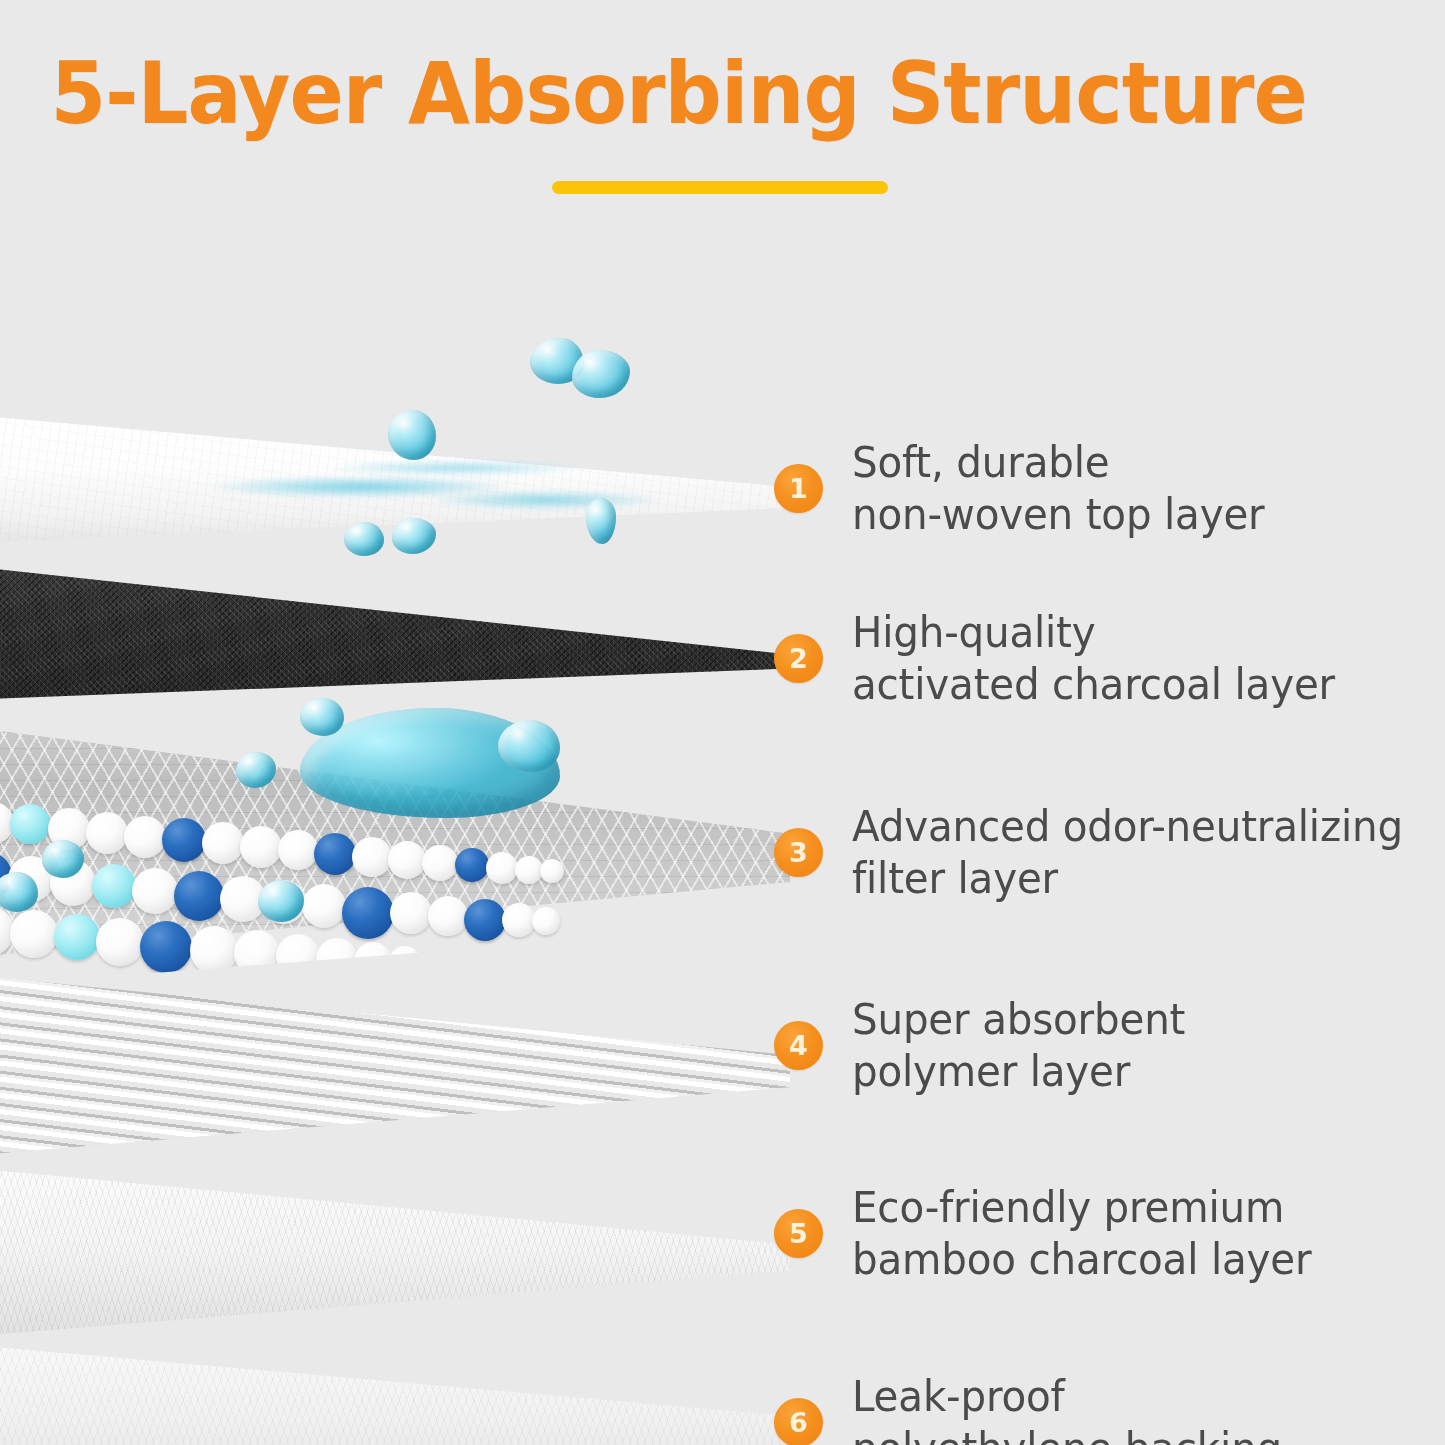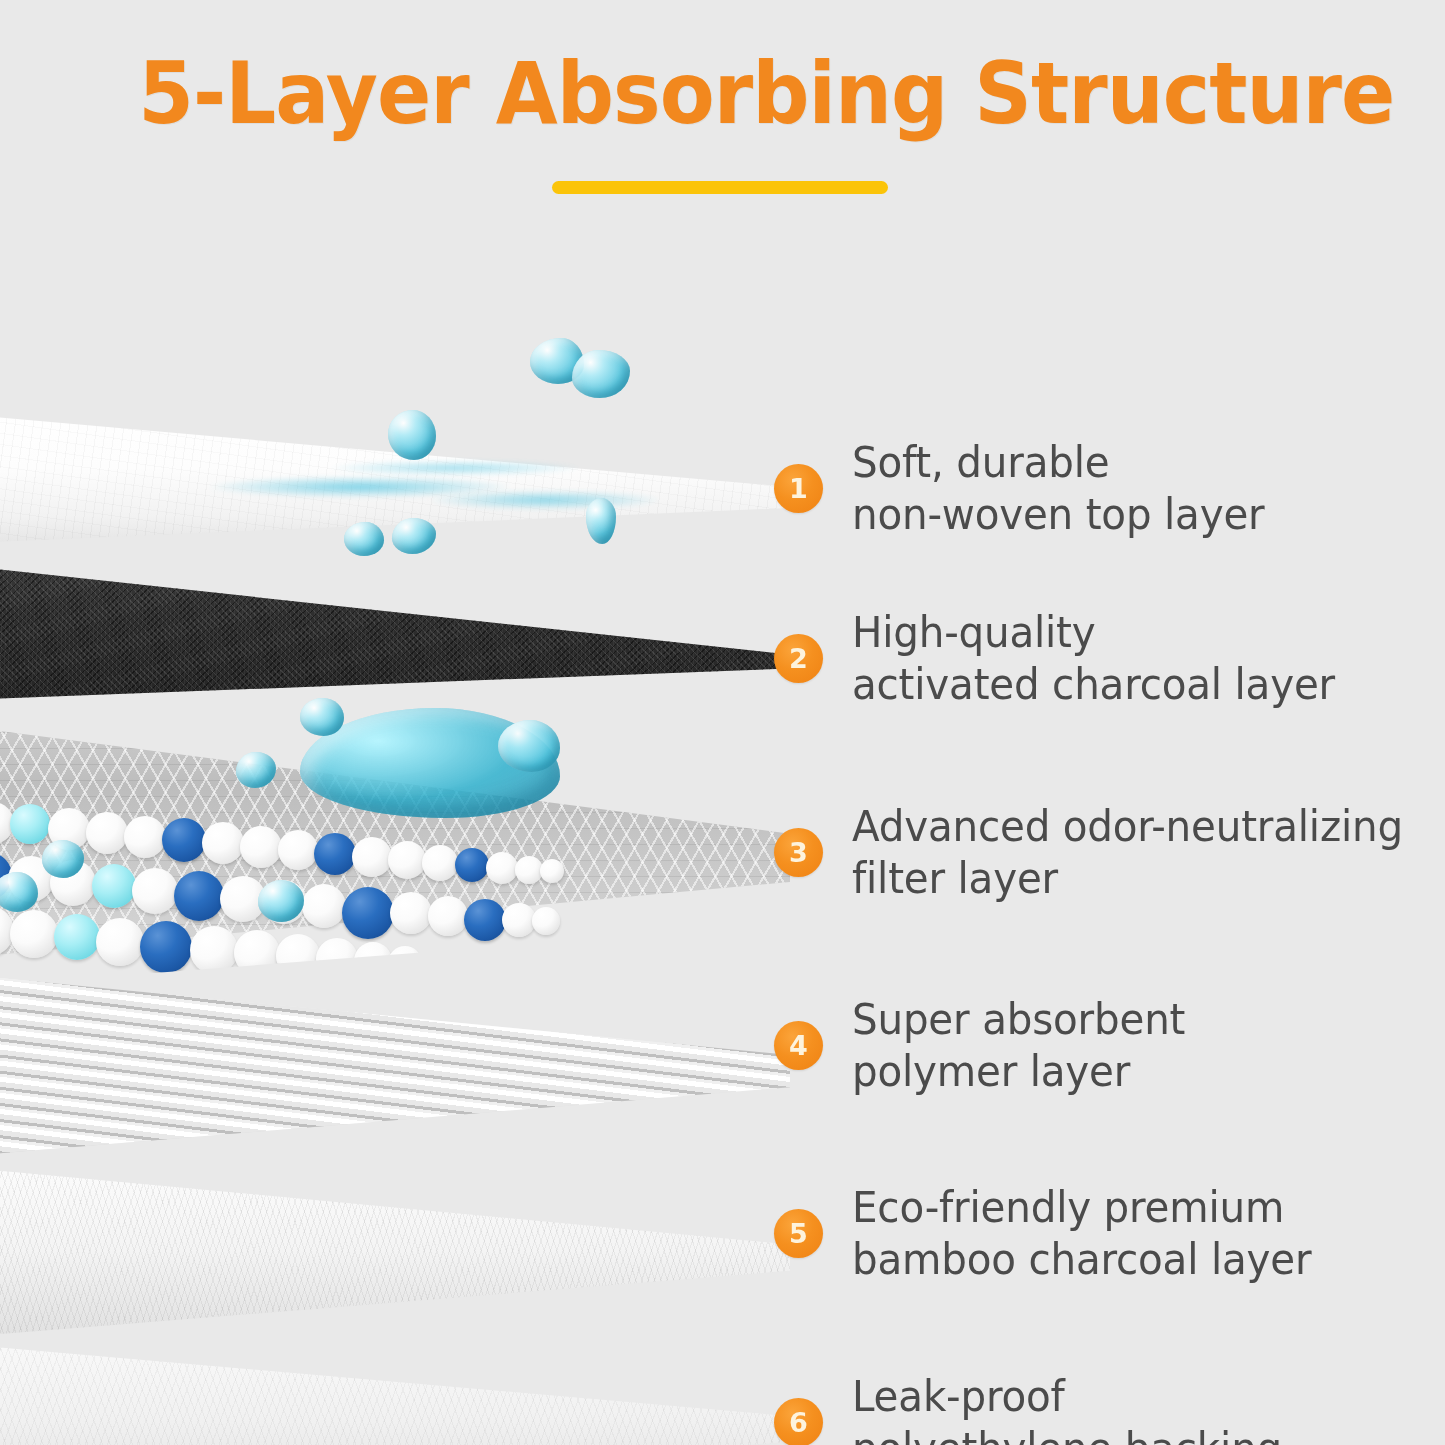--- a/index.html
+++ b/index.html
@@ -15,21 +15,21 @@
     overflow: hidden;
     font-family: "Liberation Sans", "DejaVu Sans", sans-serif;
   }
 
   
   #title-block {
     position: absolute;
     left: 0;
     top: 48px;
     width: 1445px;
-    text-align: right;
+    text-align: left;
   }
   #page-title {
     font-family: "DejaVu Sans", "Liberation Sans", sans-serif;
     font-size: 86px;
     font-weight: 700;
     letter-spacing: -1px;
     color: #f2881e;
     line-height: 1.05;
     transform: scaleX(0.93);
     text-shadow: 1px 1px 0 rgba(0,0,0,0.05);

